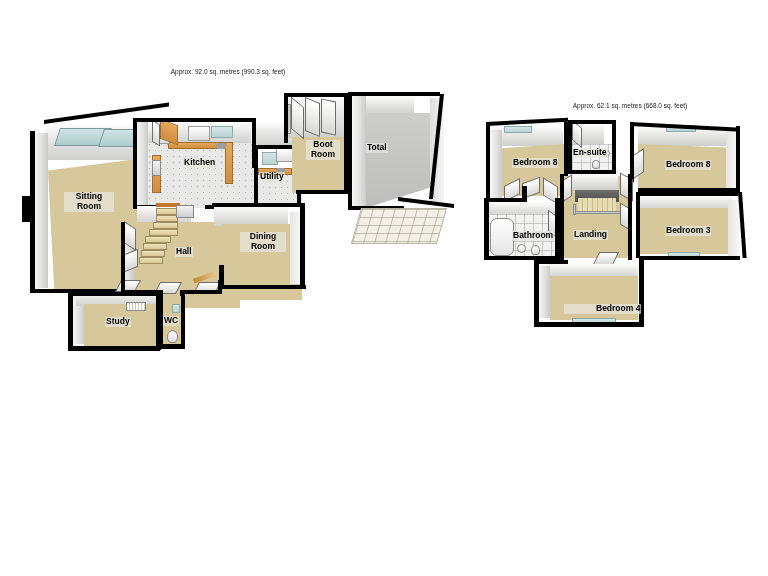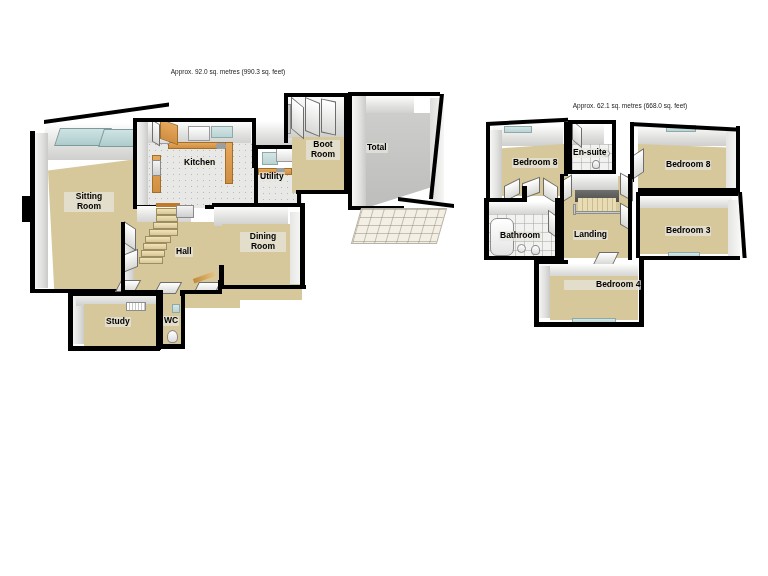--- a/index.html
+++ b/index.html
@@ -398,21 +398,21 @@
     <div class="room">
       <div class="wface" style="left:28px;top:202px;width:70px;height:14px;"></div>
       <div class="floor bathtile" style="left:28px;top:214px;width:70px;height:42px;"></div>
       <div class="fx tub" style="left:30px;top:218px;width:24px;height:38px;"></div>
       <div class="fx basin" style="left:57px;top:244px;width:9px;height:9px;"></div>
       <div class="fx wc-pan" style="left:71px;top:245px;width:9px;height:10px;"></div>
       <div class="fx door" style="left:88px;top:214px;width:12px;height:22px;transform:skewY(36deg);"></div>
       <div class="wall" style="left:24px;top:198px;width:5px;height:62px;"></div>
       <div class="wall" style="left:24px;top:256px;width:74px;height:4px;"></div>
       <div class="wall" style="left:95px;top:198px;width:5px;height:62px;"></div>
-      <div class="label" style="left:39px;top:231px;">Bathroom</div>
+      <div class="label" style="left:52px;top:231px;">Bathroom</div>
     </div>
 
     <div class="room">
       <div class="floor" style="left:104px;top:176px;width:66px;height:82px;"></div>
       <div class="wface" style="left:110px;top:174px;width:48px;height:16px;"></div>
 
       <div class="fx stairwell-dark" style="left:115px;top:190px;width:44px;height:12px;"></div>
       <div class="fx" style="left:118px;top:198px;width:38px;height:14px;background:repeating-linear-gradient(90deg,#e8dcb5 0 4px,#cbbb8d 4px 5px);"></div>
       <div class="fx rail" style="left:113px;top:211px;width:50px;height:3px;"></div>
       <div class="fx rail" style="left:113px;top:204px;width:3px;height:11px;"></div>
@@ -442,18 +442,18 @@
 
     <div class="room">
       <div class="wface" style="left:80px;top:264px;width:98px;height:14px;"></div>
       <div class="wface side" style="left:78px;top:266px;width:12px;height:52px;"></div>
       <div class="floor" style="left:90px;top:276px;width:88px;height:44px;"></div>
       <div class="glass" style="position:absolute;left:112px;top:318px;width:44px;height:6px;"></div>
       <div class="wall" style="left:74px;top:260px;width:5px;height:66px;"></div>
       <div class="wall" style="left:74px;top:260px;width:34px;height:4px;"></div>
       <div class="wall" style="left:74px;top:322px;width:110px;height:5px;"></div>
       <div class="wall" style="left:179px;top:258px;width:5px;height:68px;"></div>
-      <div class="label" style="left:104px;top:280px;padding-left:32px;">Bedroom 4</div>
+      <div class="label" style="left:104px;top:304px;padding-left:32px;">Bedroom 4</div>
     </div>
   </div>
 
 
 </div>
 
 </body></html>

